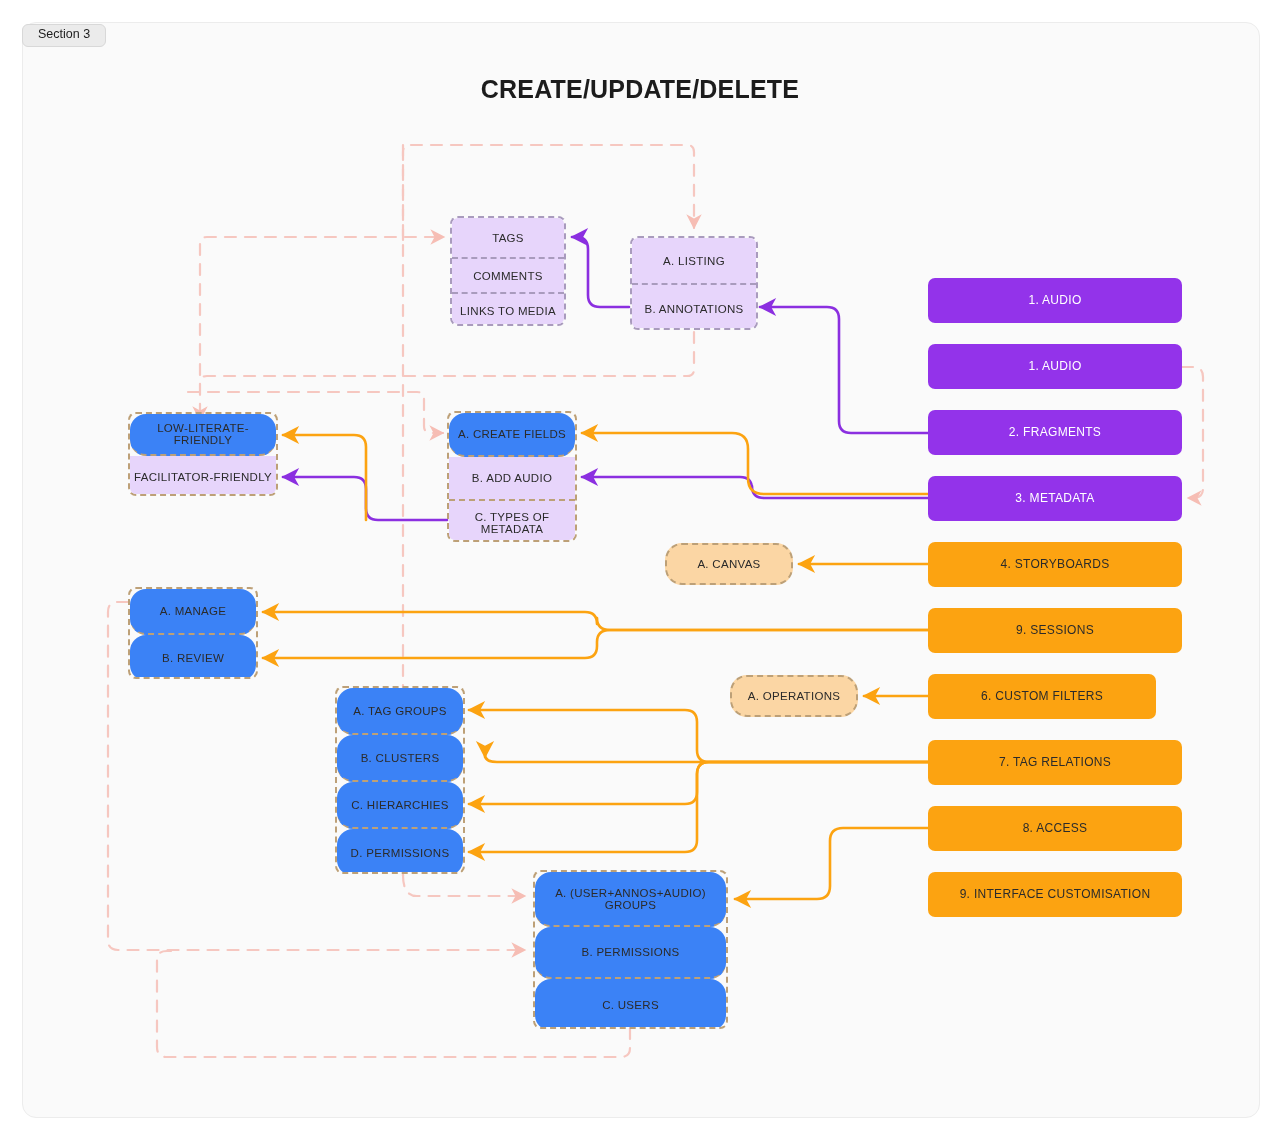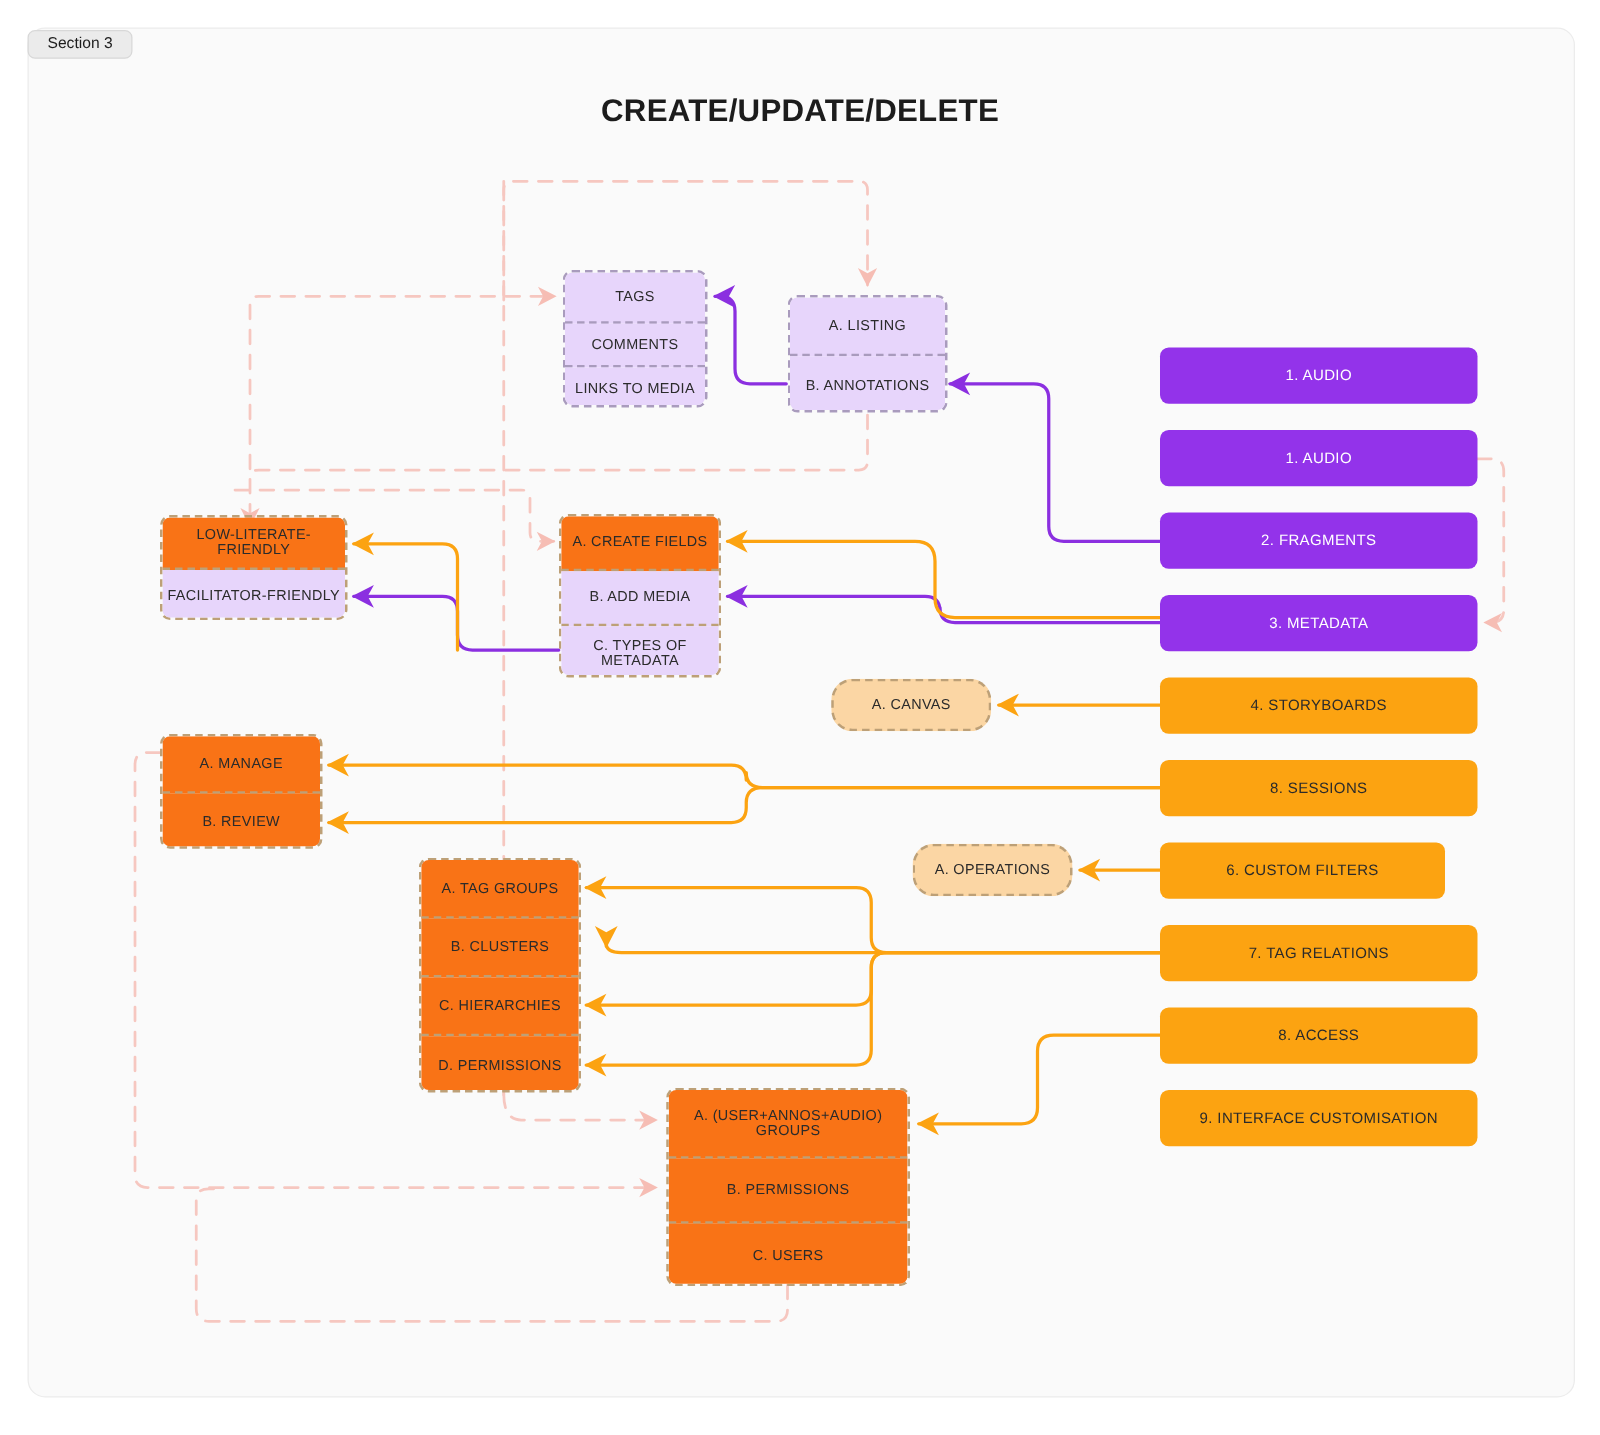--- a/index.html
+++ b/index.html
@@ -36,21 +36,21 @@
   
   .stack{position:absolute;box-sizing:border-box;border:2.5px dashed #a99bbd;
          border-radius:8px;z-index:10;overflow:hidden;}
   .stack.brown{border-color:#bda077;}
   .stack .cell{box-sizing:border-box;display:flex;align-items:center;justify-content:center;
                text-align:center;font-size:11.5px;letter-spacing:.3px;color:#2b2b2b;
                border-bottom:2.5px dashed #a99bbd;}
   .stack.brown .cell{border-bottom-color:#bda077;}
   .stack .cell:last-child{border-bottom:none;}
   .fill-purple{background:#e7d5fb;}
-  .fill-orange{background:#f97316;}
+  .fill-orange{background:#3b82f6;border-radius:16px;}
 
   .solo{position:absolute;box-sizing:border-box;border:2.5px dashed #bda077;
         border-radius:17px;background:#fbd6a4;display:flex;align-items:center;
         justify-content:center;text-align:center;font-size:11.5px;letter-spacing:.3px;
         color:#2b2b2b;z-index:10;}
 </style>
 </head>
 <body>
 
 <div id="page">
@@ -180,21 +180,21 @@
     <div class="cell fill-purple" style="height:47px;">B. ANNOTATIONS</div>
   </div>
 
   <div class="stack brown" style="left:128px;top:412px;width:150px;height:84px;">
     <div class="cell fill-orange" style="height:42px;">LOW-LITERATE-FRIENDLY</div>
     <div class="cell fill-purple" style="height:42px;">FACILITATOR-FRIENDLY</div>
   </div>
 
   <div class="stack brown" style="left:447px;top:411px;width:130px;height:131px;">
     <div class="cell fill-orange" style="height:44px;">A. CREATE FIELDS</div>
-    <div class="cell fill-purple" style="height:44px;">B. ADD MEDIA</div>
+    <div class="cell fill-purple" style="height:44px;">B. ADD AUDIO</div>
     <div class="cell fill-purple" style="height:43px;">C. TYPES OF METADATA</div>
   </div>
 
   <div class="stack brown" style="left:128px;top:587px;width:130px;height:92px;">
     <div class="cell fill-orange" style="height:46px;">A. MANAGE</div>
     <div class="cell fill-orange" style="height:46px;">B. REVIEW</div>
   </div>
 
   <div class="stack brown" style="left:335px;top:686px;width:130px;height:188px;">
     <div class="cell fill-orange" style="height:47px;">A. TAG GROUPS</div>
@@ -222,21 +222,21 @@
   <div class="node blk blk-purple" style="left:928px;top:410px;width:254px;height:45px;">
     <span>2. FRAGMENTS</span>
   </div>
   <div class="node blk blk-purple" style="left:928px;top:476px;width:254px;height:45px;">
     <span>3. METADATA</span>
   </div>
   <div class="node blk blk-orange" style="left:928px;top:542px;width:254px;height:45px;">
     <span>4. STORYBOARDS</span>
   </div>
   <div class="node blk blk-orange" style="left:928px;top:608px;width:254px;height:45px;">
-    <span>8. SESSIONS</span>
+    <span>9. SESSIONS</span>
   </div>
   <div class="node blk blk-orange" style="left:928px;top:674px;width:228px;height:45px;">
     <span>6. CUSTOM FILTERS</span>
   </div>
   <div class="node blk blk-orange" style="left:928px;top:740px;width:254px;height:45px;">
     <span>7. TAG RELATIONS</span>
   </div>
   <div class="node blk blk-orange" style="left:928px;top:806px;width:254px;height:45px;">
     <span>8. ACCESS</span>
   </div>

